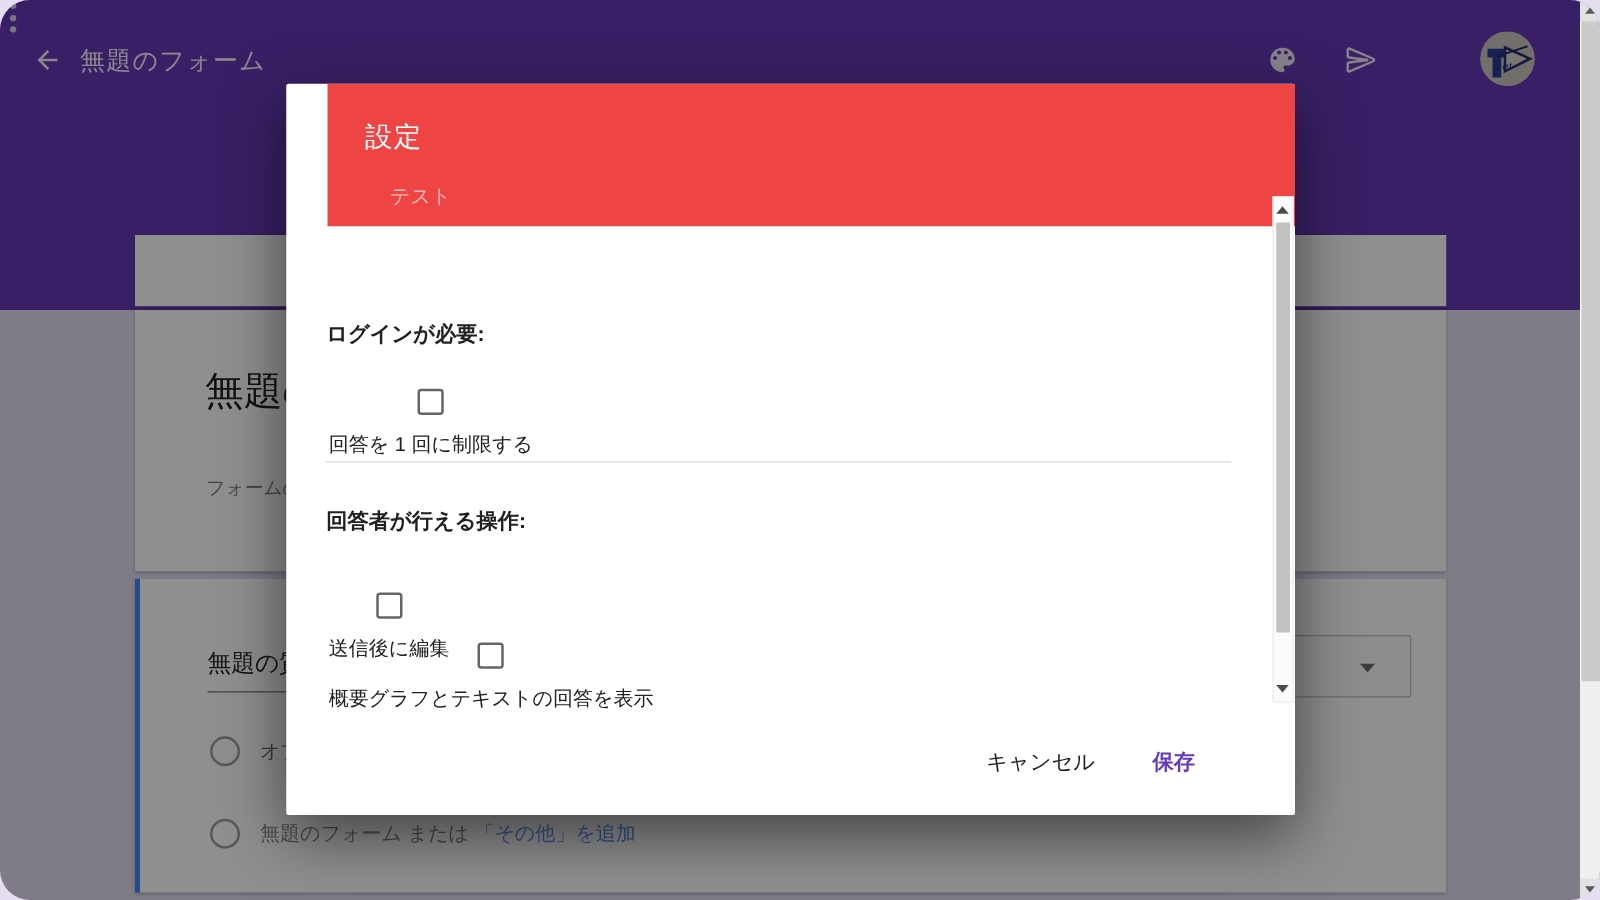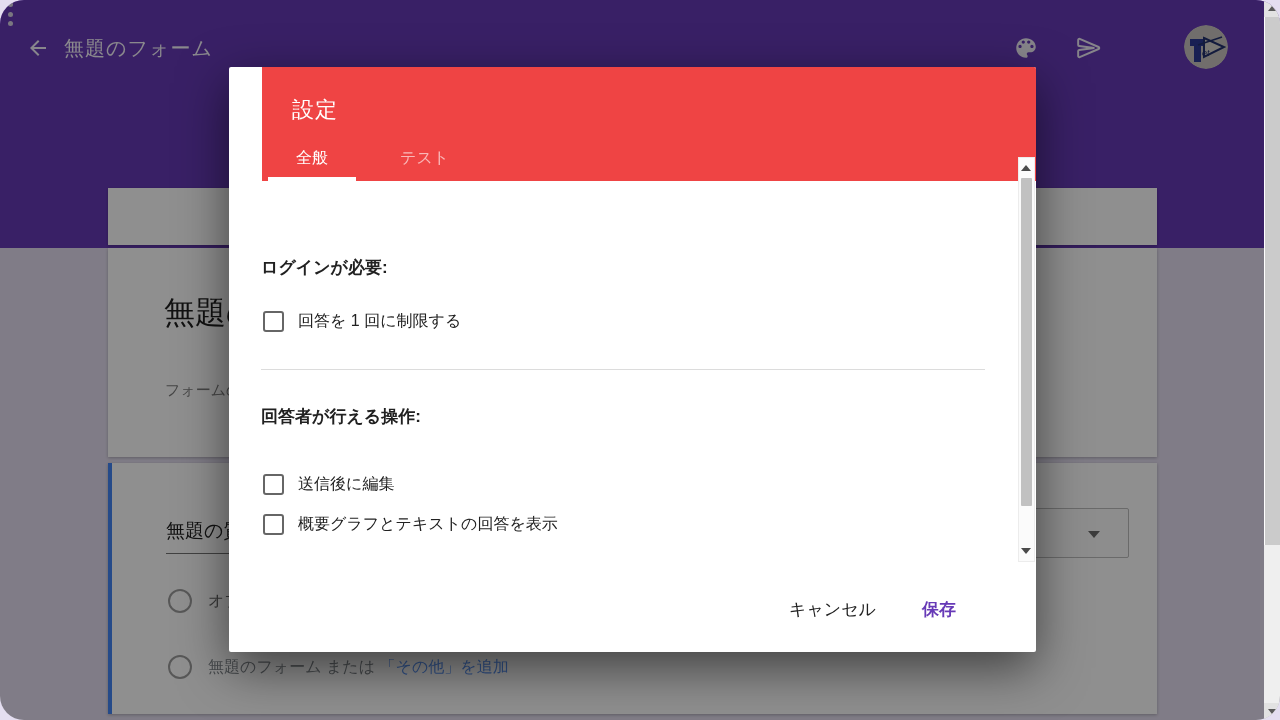--- a/index.html
+++ b/index.html
@@ -44,21 +44,21 @@
   .dlg-title { position: absolute; left: 30px; top: 28px; font-size: 22px; color: #ffffff; letter-spacing: 1px; }
   .dlg-tabs { position: absolute; left: 6px; bottom: 0; display: flex; }
   .dlg-tab { position: relative; height: 46px; line-height: 46px; padding: 0 28px; font-size: 16px; color: rgba(255,255,255,0.62); cursor: pointer; }
   .dlg-tab.active { color: #ffffff; }
   .dlg-tab.active .tab-underline { position: absolute; left: 0; bottom: 0; width: 100%; height: 4px; background: #ffffff; }
   .dlg-tab.tab-gap { margin-left: 16px; }
 
   .dlg-section-heading { position: absolute; left: 32px; font-size: 17px; font-weight: bold; color: #212121; }
   .heading-1 { top: 189px; }
   .heading-2 { top: 338px; }
-  .cb-row { position: absolute; left: 34px; display: flex; align-items: center; gap: 14px; cursor: pointer; }
+  .cb-row { position: absolute; left: 34px; display: flex; align-items: center; gap: 14px; cursor: pointer; flex-direction: column; }
   .cb-row-1 { top: 244px; }
   .cb-row-2 { top: 407px; }
   .cb-row-3 { top: 447px; }
   .checkbox { width: 21px; height: 21px; border: 2px solid #666666; border-radius: 3px; background: #fff; flex: 0 0 auto; }
   .cb-label { font-size: 16px; color: #212121; }
   .dlg-divider { position: absolute; left: 32px; top: 302px; width: 724px; height: 1px; background: #dcdcdc; }
 
   .dlg-footer { position: absolute; left: 0; bottom: 0; width: 100%; height: 84px; display: flex; align-items: center; justify-content: flex-end; padding-right: 64px; gap: 14px; }
   .dlg-btn { height: 36px; line-height: 36px; padding: 0 16px; font-size: 17px; border-radius: 2px; cursor: pointer; background: transparent; border: none; font-family: inherit; }
   .btn-cancel { color: #212121; }
@@ -143,24 +143,20 @@
       <div class="q-type-caret"></div>
     </div>
   </div>
 
   <div class="overlay"></div>
 
   <div class="dialog">
     <div class="dlg-header">
       <div class="dlg-title">設定</div>
       <div class="dlg-tabs">
-        <div class="dlg-tab active">
-          <span>全般</span>
-          <div class="tab-underline"></div>
-        </div>
         <div class="dlg-tab tab-gap">
           <span>テスト</span>
         </div>
       </div>
     </div>
 
     <div class="dlg-section-heading heading-1">ログインが必要:</div>
     <div class="cb-row cb-row-1">
       <span class="checkbox"></span>
       <span class="cb-label">回答を 1 回に制限する</span>

